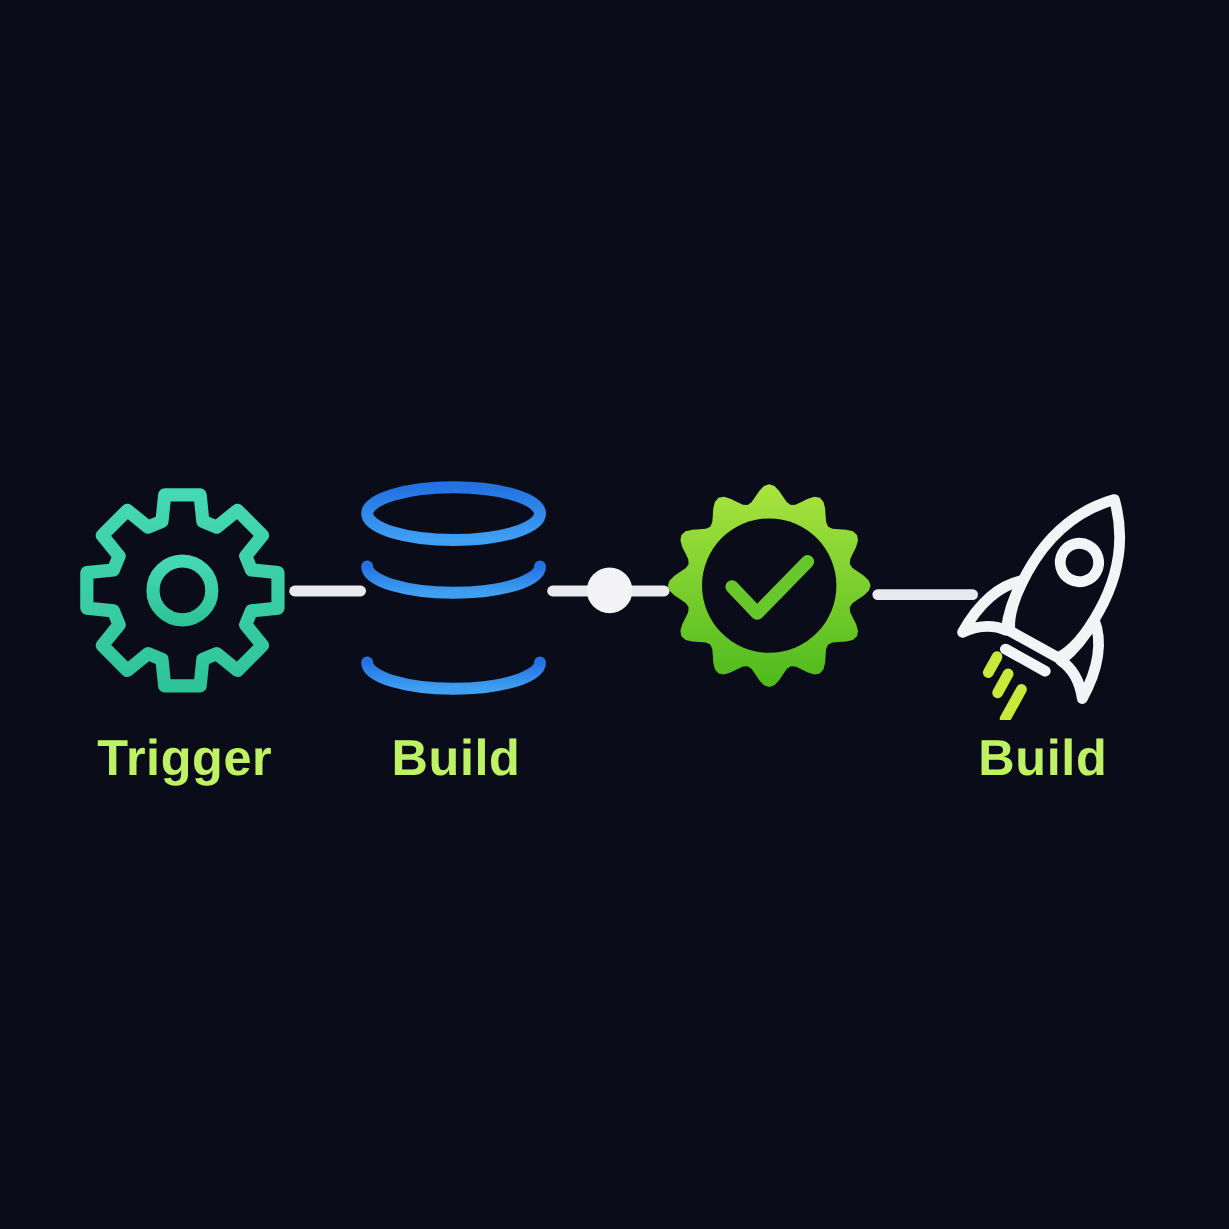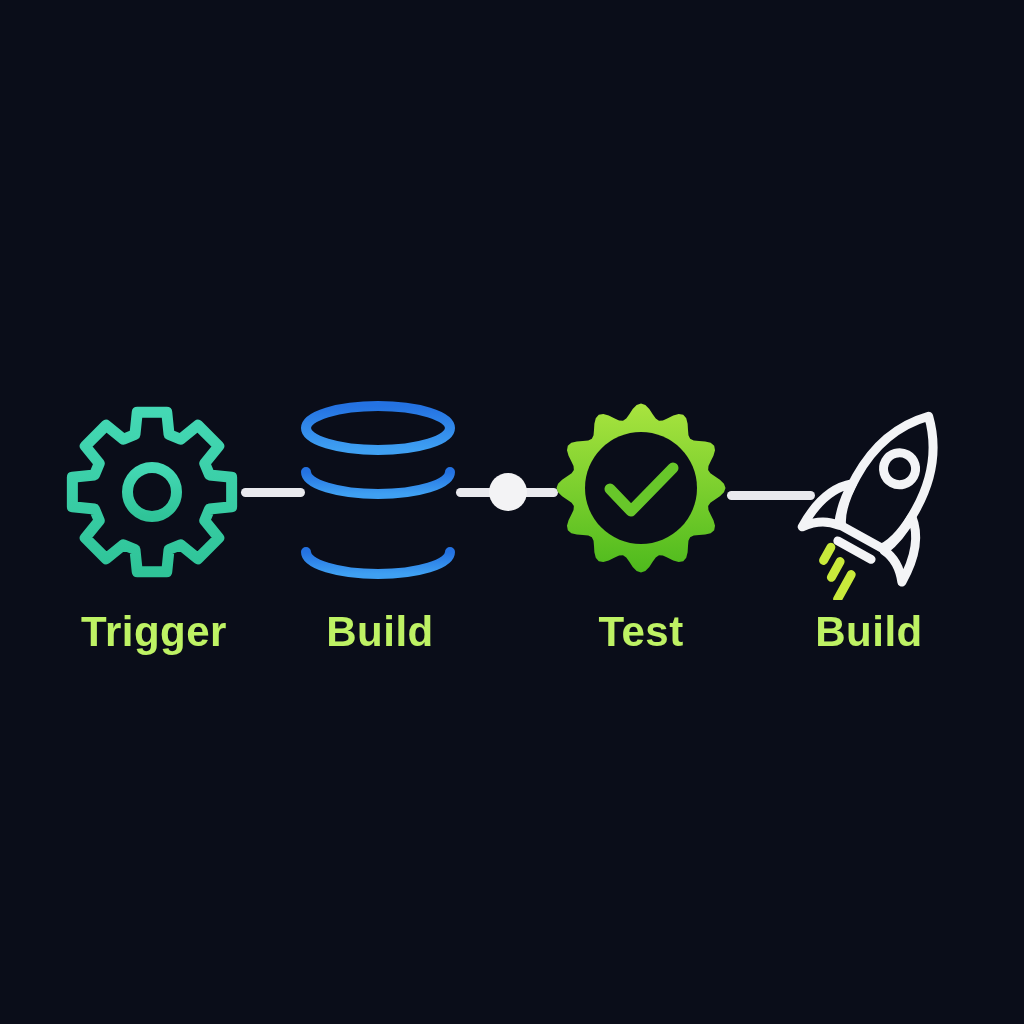--- a/index.html
+++ b/index.html
@@ -87,21 +87,20 @@
       <defs>
         <linearGradient id="gradGreen" x1="0" y1="0" x2="0" y2="1">
           <stop offset="0" stop-color="#a9e43f"></stop>
           <stop offset="1" stop-color="#4eba1d"></stop>
         </linearGradient>
       </defs>
       <path d="M0.00,-84.50L4.35,-82.95L8.29,-78.88L11.68,-73.76L14.75,-69.38L17.99,-67.13L21.92,-67.46L26.76,-69.72L32.26,-72.46L37.71,-74.01L42.25,-73.18L45.24,-69.67L46.62,-64.17L47.00,-58.04L47.46,-52.71L49.14,-49.14L52.71,-47.46L58.04,-47.00L64.17,-46.62L69.67,-45.24L73.18,-42.25L74.01,-37.71L72.46,-32.26L69.72,-26.76L67.46,-21.92L67.13,-17.99L69.38,-14.75L73.76,-11.68L78.88,-8.29L82.95,-4.35L84.50,-0.00L82.95,4.35L78.88,8.29L73.76,11.68L69.38,14.75L67.13,17.99L67.46,21.92L69.72,26.76L72.46,32.26L74.01,37.71L73.18,42.25L69.67,45.24L64.17,46.62L58.04,47.00L52.71,47.46L49.14,49.14L47.46,52.71L47.00,58.04L46.62,64.17L45.24,69.67L42.25,73.18L37.71,74.01L32.26,72.46L26.76,69.72L21.92,67.46L17.99,67.13L14.75,69.38L11.68,73.76L8.29,78.88L4.35,82.95L0.00,84.50L-4.35,82.95L-8.29,78.88L-11.68,73.76L-14.75,69.38L-17.99,67.13L-21.92,67.46L-26.76,69.72L-32.26,72.46L-37.71,74.01L-42.25,73.18L-45.24,69.67L-46.62,64.17L-47.00,58.04L-47.46,52.71L-49.14,49.14L-52.71,47.46L-58.04,47.00L-64.17,46.62L-69.67,45.24L-73.18,42.25L-74.01,37.71L-72.46,32.26L-69.72,26.76L-67.46,21.92L-67.13,17.99L-69.38,14.75L-73.76,11.68L-78.88,8.29L-82.95,4.35L-84.50,0.00L-82.95,-4.35L-78.88,-8.29L-73.76,-11.68L-69.38,-14.75L-67.13,-17.99L-67.46,-21.92L-69.72,-26.76L-72.46,-32.26L-74.01,-37.71L-73.18,-42.25L-69.67,-45.24L-64.17,-46.62L-58.04,-47.00L-52.71,-47.46L-49.14,-49.14L-47.46,-52.71L-47.00,-58.04L-46.62,-64.17L-45.24,-69.67L-42.25,-73.18L-37.71,-74.01L-32.26,-72.46L-26.76,-69.72L-21.92,-67.46L-17.99,-67.13L-14.75,-69.38L-11.68,-73.76L-8.29,-78.88L-4.35,-82.95Z" fill="url(#gradGreen)"></path>
       <circle cx="0" cy="0" r="56" fill="#0a0d19"></circle>
       <path d="M -31,1 L -10,23 L 32,-20" fill="none" stroke-width="11" stroke-linecap="round" stroke-linejoin="round" stroke="#68c72a"></path>
     </svg>
-    <div class="stage-label label-test">Test</div>
   </div>
 
   <div class="connector connector-3"></div>
 
   <div class="stage">
     <svg class="icon-svg rocket-svg" width="210" height="210" viewBox="-105 -105 210 210">
       <g transform="rotate(29)">
         <g fill="none" stroke="#f3f4f6" stroke-width="9" stroke-linecap="round" stroke-linejoin="round">
           <path d="M 0,-90 C 26,-64 34,-32 34,-2 C 34,22 30,38 23,48 L -23,48 C -30,38 -34,22 -34,-2 C -34,-32 -26,-64 0,-90 Z"></path>
           <circle cx="0" cy="-30" r="16"></circle>

